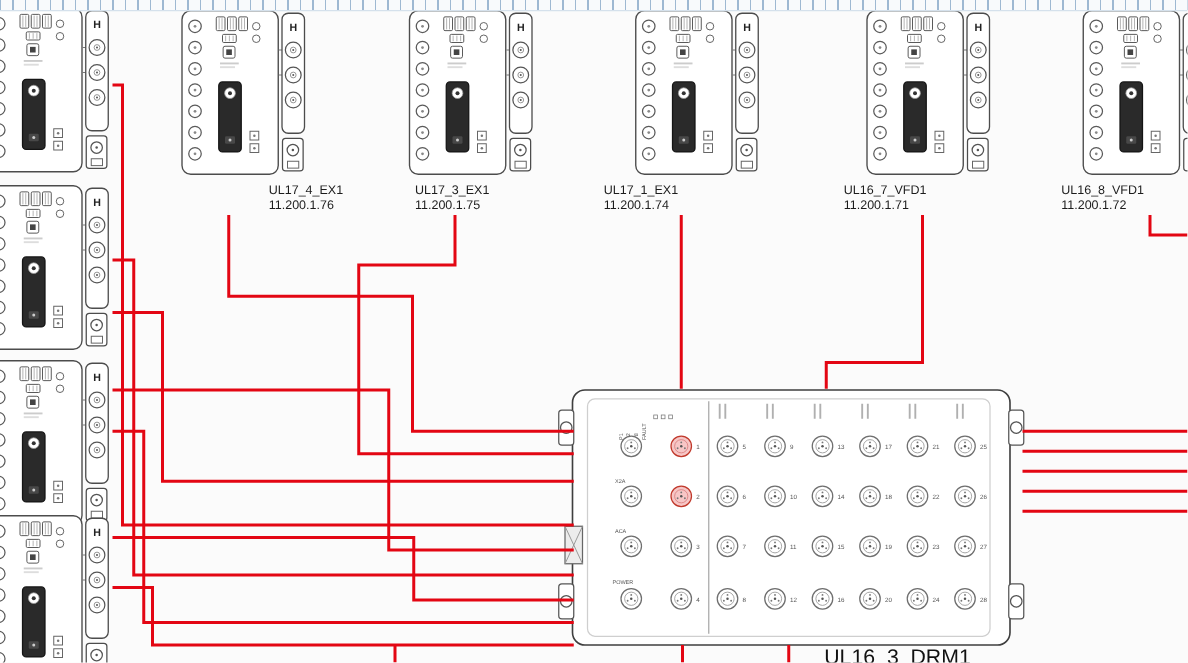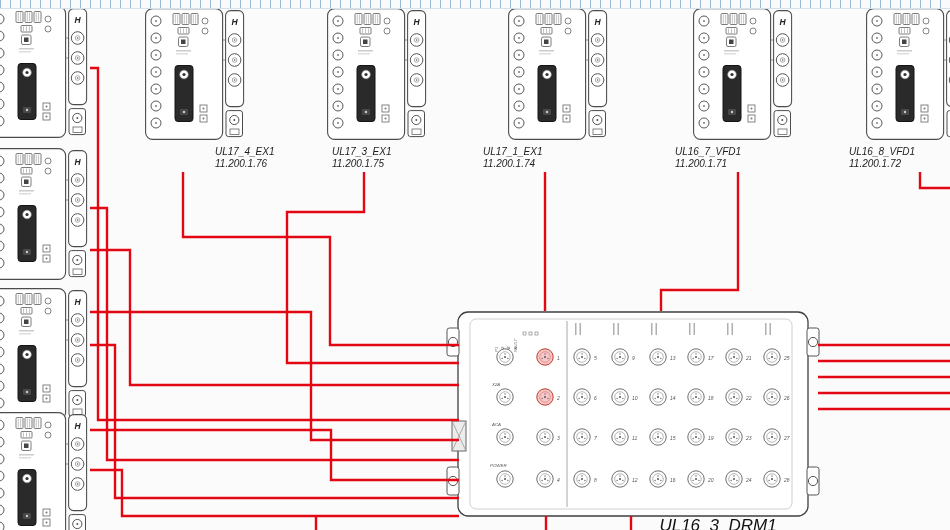--- a/index.html
+++ b/index.html
@@ -2,21 +2,21 @@
 <html><head>
 <meta charset="utf-8">
 <style>
   html,body{margin:0;padding:0;}
   body{
     width:950px;height:530px;overflow:hidden;
     background:#fbfbfb;
     font-family:"Liberation Sans",sans-serif;
     position:relative;
   }
-  .canvas{position:absolute;inset:0;font-style:italic;}
+  .canvas{position:absolute;inset:0;}
   .ruler{
     position:absolute;top:0;left:0;width:950px;height:8px;z-index:10;
     background-color:#f8fafc;
     background-image:
       repeating-linear-gradient(90deg,#9db8d2 0 1px,transparent 1px 10px),
       repeating-linear-gradient(90deg,#7fa3c4 0 1px,transparent 1px 50px);
     border-bottom:1px solid #d5e1ec;
   }
   svg.scene{position:absolute;top:0;left:0;width:950px;height:530px;font-family:"Liberation Sans",sans-serif;}
   .cable{fill:none;stroke-width:2.4px;stroke-linejoin:miter;}

